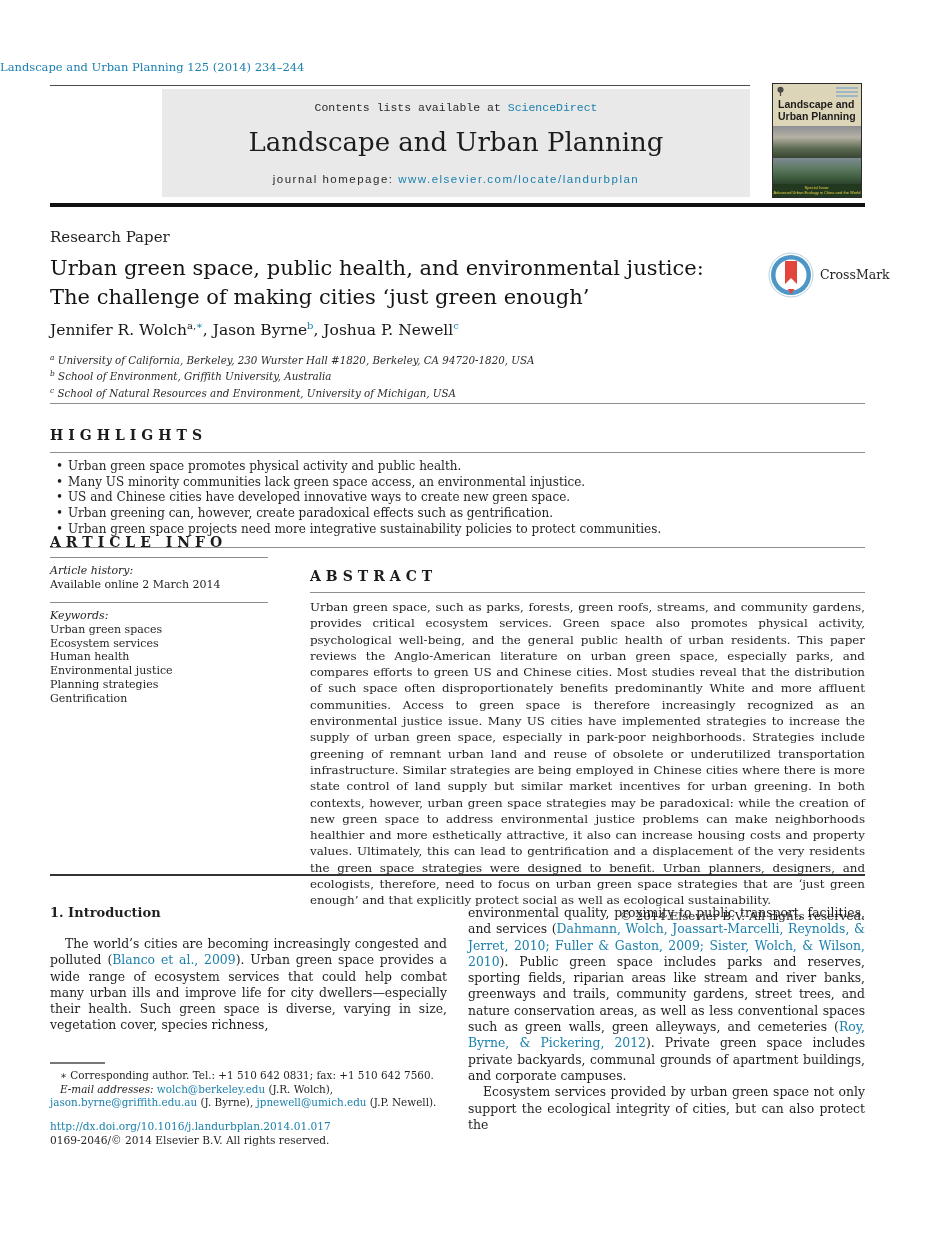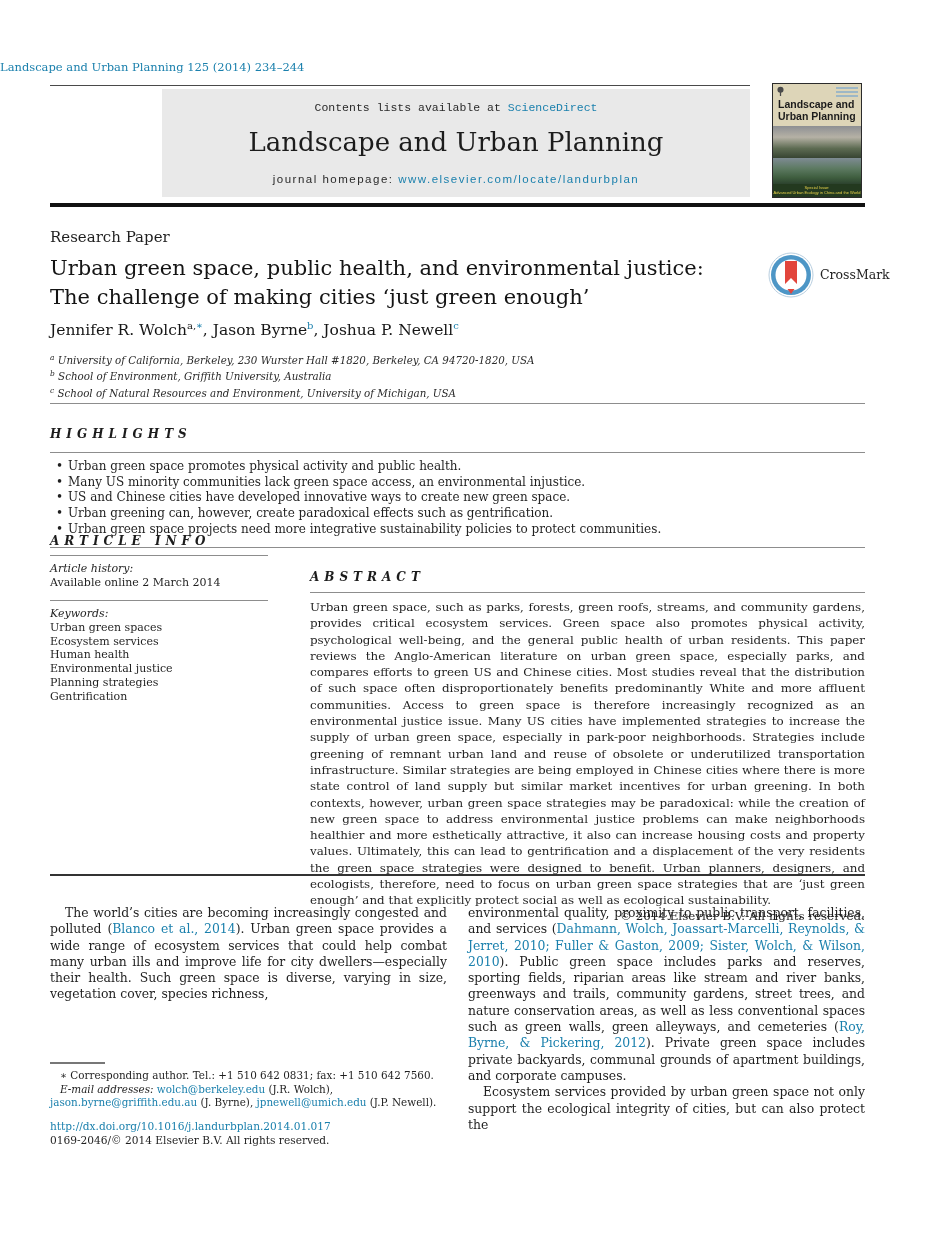--- a/index.html
+++ b/index.html
@@ -66,21 +66,21 @@
   .crossmark svg { float: left; }
   .crossmark-label { float: left; margin: 15px 0 0 6px; font-size: 12.5px; color: #222; }
 
   .authors { position: absolute; left: 50px; top: 320px; font-size: 15.5px; color: #161616; }
   .authors sup { font-size: 10px; }
 
   .affils { position: absolute; left: 50px; top: 351px; font-style: italic;
             font-size: 10.3px; line-height: 14px; color: #2a2a2a; }
   .affils sup { font-size: 7.5px; font-style: italic; }
 
-  .sec-heading { font-size: 12px; font-weight: bold; letter-spacing: 5px; color: #1c1c1c; font-style: italic; }
+  .sec-heading { font-size: 14px; font-weight: bold; letter-spacing: 5px; color: #1c1c1c; }
 
   .highlights-head { position: absolute; left: 50px; top: 427px; }
   .highlights-list { position: absolute; left: 56px; top: 459px; width: 800px;
                      list-style: none; font-size: 12px; line-height: 15.7px; }
   .highlights-list li { padding-left: 12px; position: relative; }
   .highlights-list li::before { content: "•"; position: absolute; left: 0; top: 0; }
 
   .info-col { position: absolute; left: 50px; top: 534px; width: 218px; }
   .info-col .sec-heading { display: block; }
   .hr-col { border: none; border-top: 1px solid #8d8d8d; margin: 7px 0 6px 0; }
@@ -211,22 +211,23 @@
     <span class="sec-heading">ABSTRACT</span>
     <hr class="hr-col">
     <div class="abs-text">Urban green space, such as parks, forests, green roofs, streams, and community gardens, provides critical ecosystem services. Green space also promotes physical activity, psychological well-being, and the general public health of urban residents. This paper reviews the Anglo-American literature on urban green space, especially parks, and compares efforts to green US and Chinese cities. Most studies reveal that the distribution of such space often disproportionately benefits predominantly White and more affluent communities. Access to green space is therefore increasingly recognized as an environmental justice issue. Many US cities have implemented strategies to increase the supply of urban green space, especially in park-poor neighborhoods. Strategies include greening of remnant urban land and reuse of obsolete or underutilized transportation infrastructure. Similar strategies are being employed in Chinese cities where there is more state control of land supply but similar market incentives for urban greening. In both contexts, however, urban green space strategies may be paradoxical: while the creation of new green space to address environmental justice problems can make neighborhoods healthier and more esthetically attractive, it also can increase housing costs and property values. Ultimately, this can lead to gentrification and a displacement of the very residents the green space strategies were designed to benefit. Urban planners, designers, and ecologists, therefore, need to focus on urban green space strategies that are ‘just green enough’ and that explicitly protect social as well as ecological sustainability.</div>
     <div class="abs-copy">© 2014 Elsevier B.V. All rights reserved.</div>
   </div>
 
   <div class="rule-mid" style="top:874px"></div>
 
   <div class="body-cols">
     <div class="col-left">
+      <div class="sect-head">1. Introduction</div>
       <p class="body-p indent">
-        <span>The world’s cities are becoming increasingly congested and polluted (</span><a class="link">Blanco et al., 2014</a><span>). Urban green space provides a wide range of ecosystem services that could help combat many urban ills and improve life for city dwellers—especially their health. Such green space is diverse, varying in size, vegetation cover, species richness,</span>
+        <span>The world’s cities are becoming increasingly congested and polluted (</span><a class="link">Blanco et al., 2009</a><span>). Urban green space provides a wide range of ecosystem services that could help combat many urban ills and improve life for city dwellers—especially their health. Such green space is diverse, varying in size, vegetation cover, species richness,</span>
       </p>
     </div>
     <div class="col-right">
       <p class="body-p">
         <span>environmental quality, proximity to public transport, facilities, and services (</span><a class="link">Dahmann, Wolch, Joassart-Marcelli, Reynolds, &amp; Jerret, 2010; Fuller &amp; Gaston, 2009; Sister, Wolch, &amp; Wilson, 2010</a><span>). Public green space includes parks and reserves, sporting fields, riparian areas like stream and river banks, greenways and trails, community gardens, street trees, and nature conservation areas, as well as less conventional spaces such as green walls, green alleyways, and cemeteries (</span><a class="link">Roy, Byrne, &amp; Pickering, 2012</a><span>). Private green space includes private backyards, communal grounds of apartment buildings, and corporate campuses.</span>
       </p>
       <p class="body-p indent">
         <span>Ecosystem services provided by urban green space not only support the ecological integrity of cities, but can also protect the</span>
       </p>
     </div>

